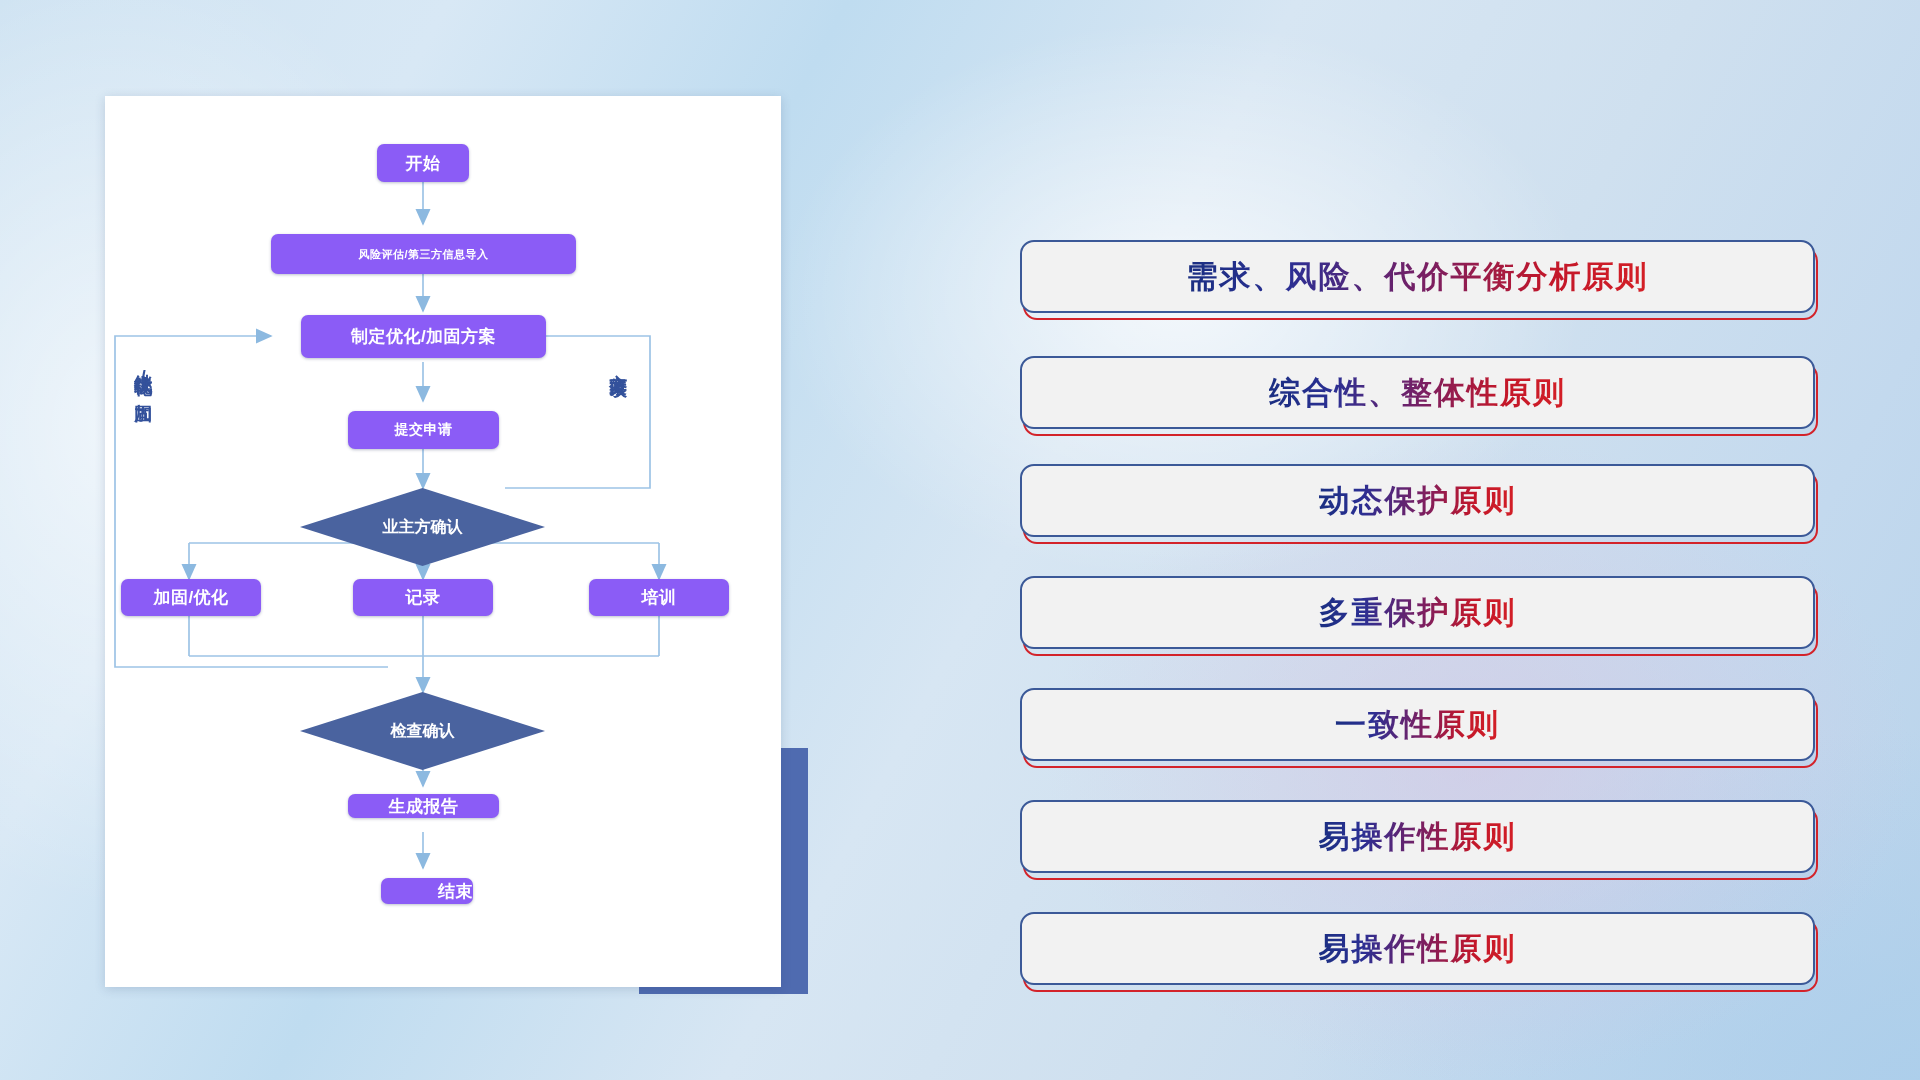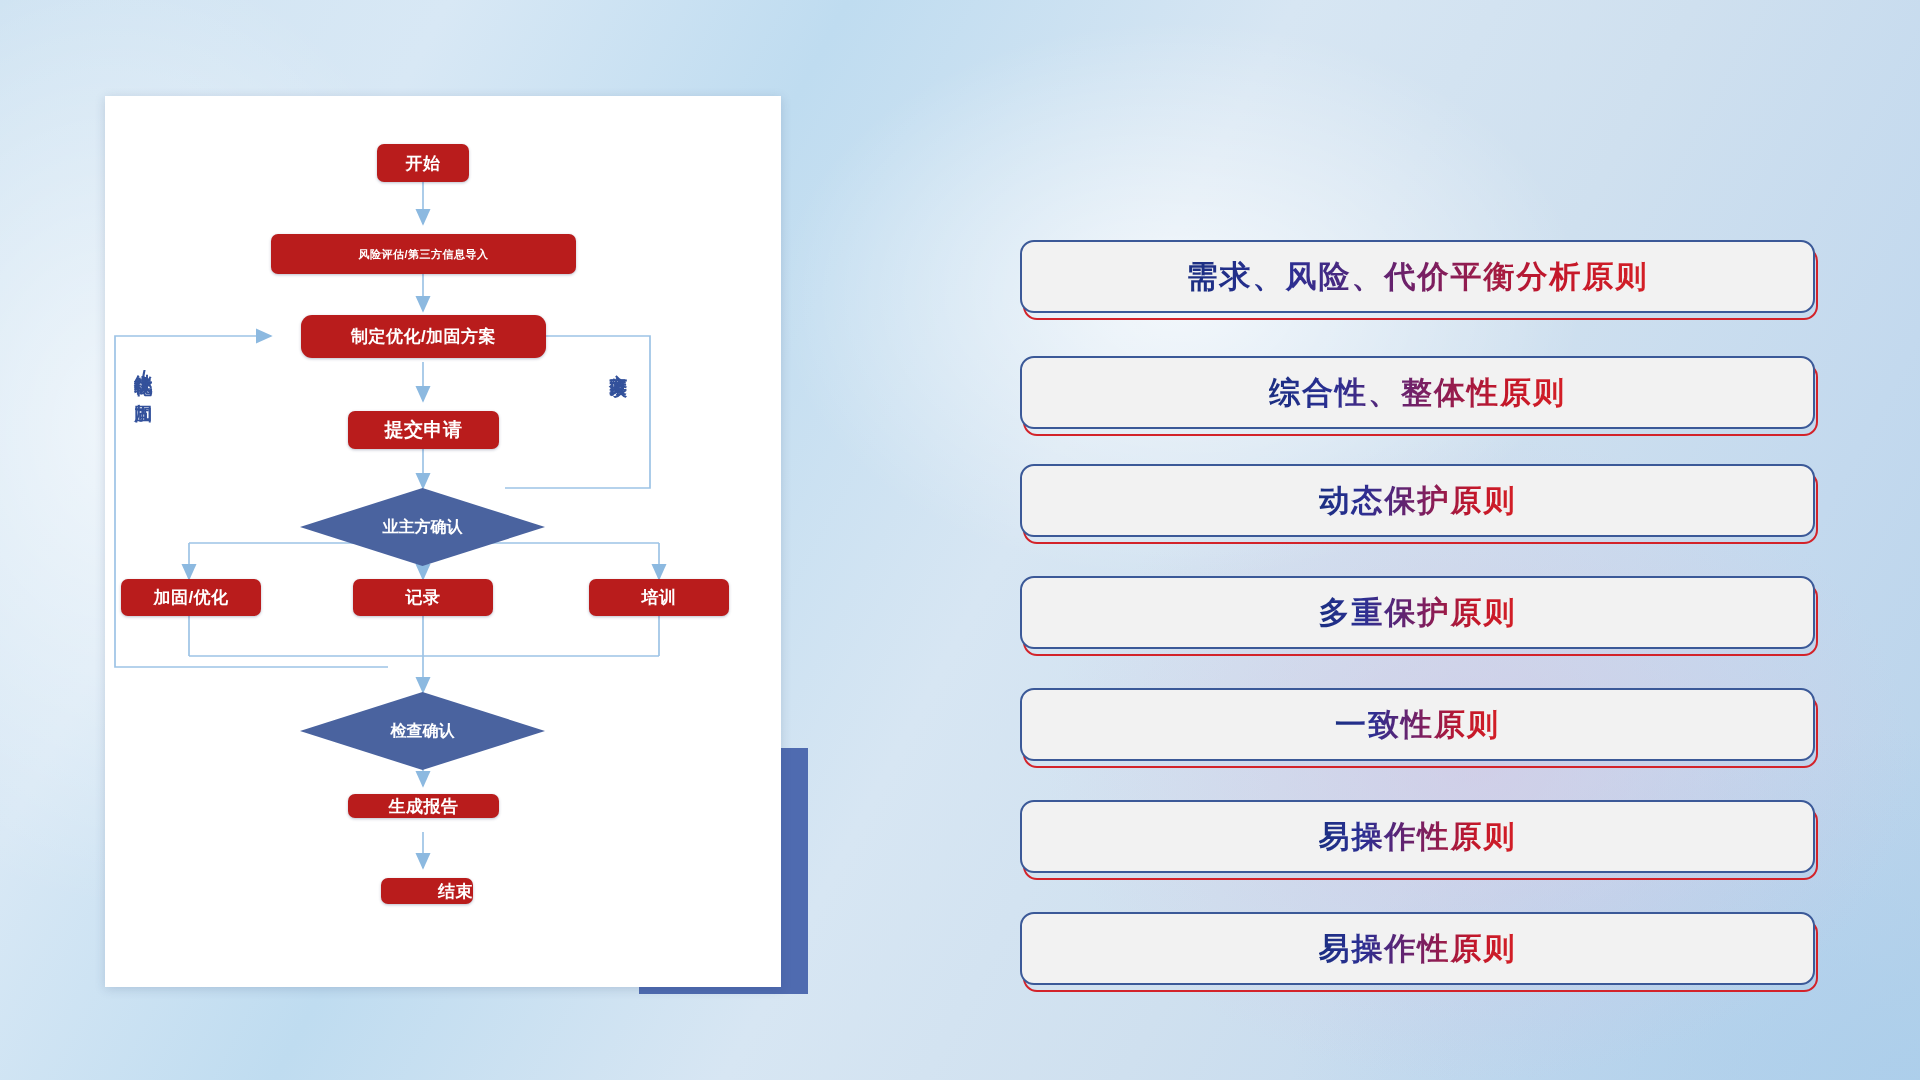--- a/index.html
+++ b/index.html
@@ -41,21 +41,21 @@
     width: 676px;
     height: 891px;
     background: #ffffff;
     box-shadow: 0 2px 10px rgba(40,60,110,0.18);
   }
 
   #flow-svg { position: absolute; left: 0; top: 0; }
 
   .fnode {
     position: absolute;
-    background: #b91c1c;
+    background: #8b5cf6;
     color: #ffffff;
     border-radius: 7px;
     display: flex;
     align-items: center;
     justify-content: center;
     font-weight: bold;
     letter-spacing: 0.5px;
     white-space: nowrap;
     box-shadow: 0 1px 3px rgba(30,45,90,0.30);
   }
@@ -205,25 +205,25 @@
     </svg>
 
     <div class="fnode" style="left:272px; top:48px; width:92px; height:38px; font-size:17px;">
       <span>开始</span>
     </div>
 
     <div class="fnode" style="left:166px; top:138px; width:305px; height:40px; font-size:11px;">
       <span>风险评估/第三方信息导入</span>
     </div>
 
-    <div class="fnode" style="left:196px; top:219px; width:245px; height:43px; font-size:17px;border-radius:11px;">
+    <div class="fnode" style="left:196px; top:219px; width:245px; height:43px; font-size:17px;">
       <span>制定优化/加固方案</span>
     </div>
 
-    <div class="fnode" style="left:243px; top:315px; width:151px; height:38px; font-size:19px;">
+    <div class="fnode" style="left:243px; top:315px; width:151px; height:38px; font-size:14px;">
       <span>提交申请</span>
     </div>
 
     <div class="fdiamond" style="left:195px; top:392px; width:245px; height:78px; font-size:16px;">
       <span class="dshape"></span>
       <span class="dlabel">业主方确认</span>
     </div>
 
     <div class="fnode" style="left:16px; top:483px; width:140px; height:37px; font-size:17px;">
       <span>加固/优化</span>

